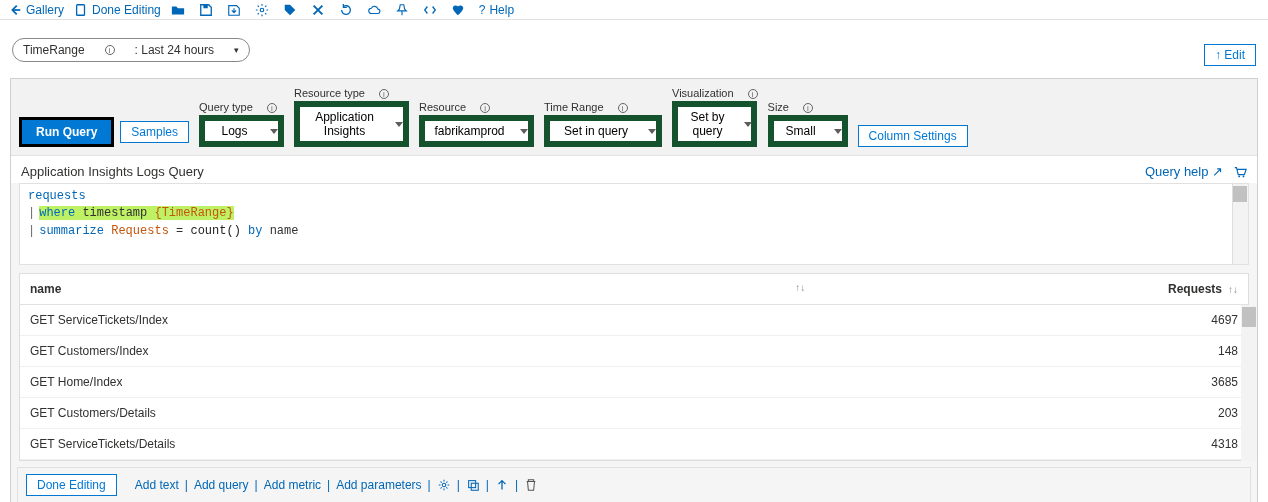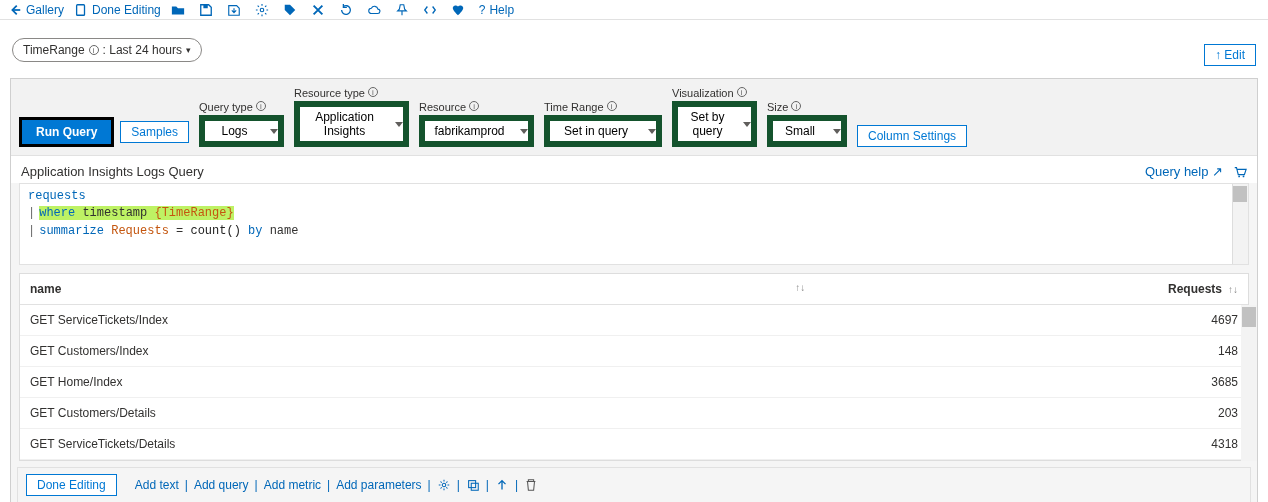--- a/index.html
+++ b/index.html
@@ -21,21 +21,21 @@
   .topbar .link { color: #0067b8; display: flex; align-items: center; gap: 4px; cursor: pointer; }
   .topbar .icon-btn { color: #0067b8; width: 18px; text-align:center; cursor: pointer; }
   .icon-svg { width:14px; height:14px; display:block; }
   .param-row { padding: 18px 12px 8px; }
   .param-pill {
     border: 1px solid #8a8886;
     border-radius: 14px;
     padding: 4px 10px;
     display: inline-flex;
     align-items: center;
-    gap: 4px;
+    gap: 20px;
     font-size: 12px;
     cursor: pointer;
   }
   .top-right-edit { float: right; margin: -26px 12px 0 0; }
   .btn-outline {
     border: 1px solid #0078d4;
     color: #0078d4;
     background: #fff;
     padding: 3px 10px;
     font-size: 12px;
@@ -58,21 +58,21 @@
   .btn-primary {
     background: #0078d4;
     color: #fff;
     border: 3px solid #000000;
     font-weight: 600;
     padding: 5px 14px;
     font-size: 12px;
     cursor: pointer;
   }
   .dropdown-group { display:flex; flex-direction:column; gap:2px; }
-  .dd-label { font-size: 11px; color:#323130; display:flex; align-items:flex-start; gap:3px; }
+  .dd-label { font-size: 11px; color:#323130; display:flex; align-items:flex-end; gap:14px; }
   .dd {
     border: 6px solid #14532d;
     background:#fff;
     font-size: 12px;
     padding: 3px 20px 3px 6px;
     appearance: none;
     position: relative;
     cursor: pointer;
   }
   .dd-wrap { position: relative; display:inline-block; }

